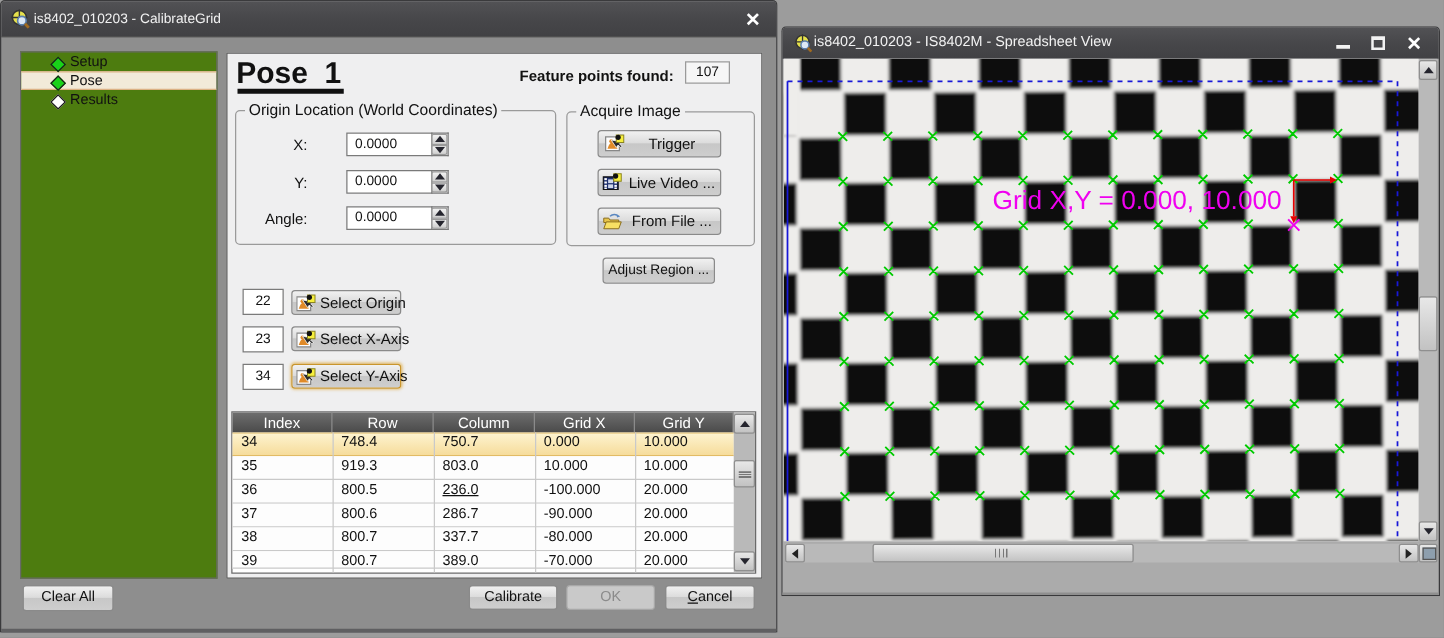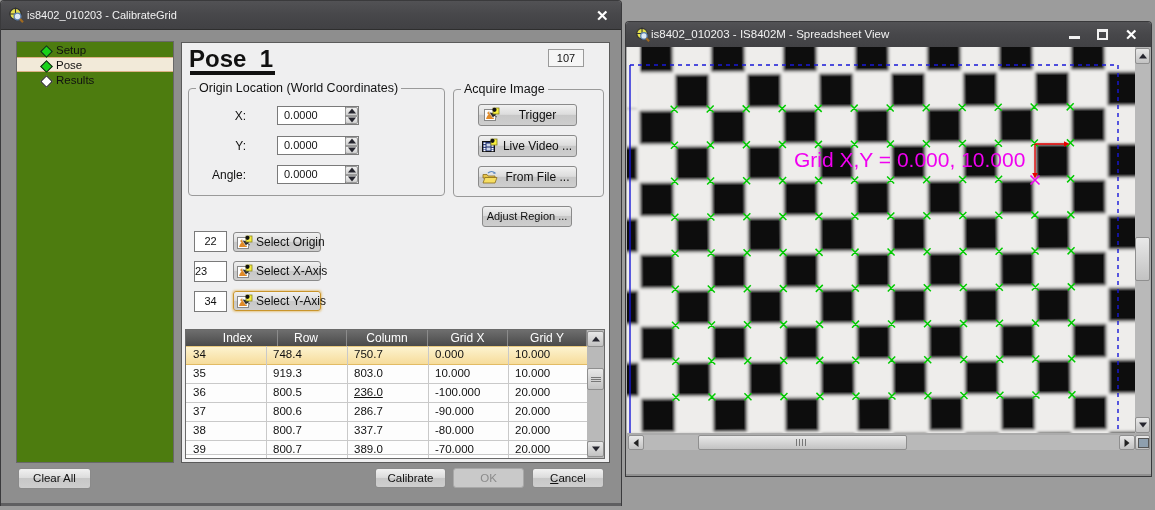--- a/index.html
+++ b/index.html
@@ -55,20 +55,21 @@
     <div class="abs" style="left:25px;top:20px;width:7px;height:7px;background:#19d219;border:1px solid #1a1a1a;transform:rotate(45deg);"></div>
     <div class="abs" style="left:39px;top:17px;font-size:11.5px;color:#111;">Pose</div>
     <div class="abs" style="left:25px;top:35px;width:7px;height:7px;background:#fff;border:1px solid #1a1a1a;transform:rotate(45deg);"></div>
     <div class="abs" style="left:39px;top:32px;font-size:11.5px;color:#111;">Results</div>
   </div>
 
   <div class="abs" id="panel" style="left:181px;top:42px;width:429px;height:421px;background:#efeff0;
    border:1px solid #5a5a5a;box-sizing:border-box;">
     <div class="abs" style="left:7px;top:4px;font-size:24px;line-height:24px;font-weight:bold;color:#111;">Pose&nbsp;&nbsp;1</div>
     <div class="abs" style="left:8px;top:28px;width:85px;height:3.5px;background:#111;"></div>
+    <div class="abs" style="left:180px;top:11px;width:177px;text-align:right;font-size:12px;font-weight:bold;color:#111;">Feature points found:</div>
     <div class="abs" style="left:366px;top:6px;width:36px;height:18px;background:#f6f6f6;border:1px solid #9a9a9a;box-sizing:border-box;text-align:center;font-size:11px;line-height:16px;color:#111;">107</div>
 
     <div class="gb" style="left:6px;top:45px;width:257px;height:108px;">
         <div class="gbl">Origin Location (World Coordinates)</div>
       </div>
     <div class="abs" style="left:14px;top:66px;width:50px;text-align:right;font-size:12px;color:#111;">X:</div>
     <div class="inp" style="left:95px;top:63px;width:69px;height:19px;padding:2px 0 0 6px;">0.0000</div>
     <div class="spin" style="left:163px;top:63px;height:19px;">
         <div class="u">
           <div class="tri tu"></div>
@@ -132,21 +133,21 @@
 
     <div class="inp" style="left:12px;top:188px;width:33px;height:21px;text-align:center;padding-top:3px;">22</div>
     <div class="btn" style="left:51px;top:189px;width:88px;height:20px;line-height:18px;padding-left:22px;font-size:12px;white-space:nowrap;text-align:left;"><svg width="16" height="16" viewBox="0 0 16 16" style="position:absolute;left:3px;top:2px;">
           <rect x="0.5" y="2.5" width="11" height="11" fill="#fdfdfd" stroke="#888" stroke-width="1"></rect>
           <path d="M2 12c1-3 2-5 4-5s3 2 4 5z" fill="#e08a28"></path>
           <circle cx="5" cy="6" r="1.6" fill="#e08a28"></circle>
           <path d="M5 5l4 6 1.5-2 2 2 1-1-2-2 2-1.5z" fill="#2a2a2a" stroke="#fff" stroke-width="0.6"></path>
           <rect x="9" y="1" width="6" height="6" fill="#f7ef3e" stroke="#8a8420" stroke-width="0.8"></rect>
           <circle cx="10.5" cy="2.8" r="2.1" fill="#111"></circle>
         </svg>Select Origin</div>
-    <div class="inp" style="left:12px;top:218px;width:33px;height:21px;padding-top:3px;">23</div>
+    <div class="inp" style="left:12px;top:218px;width:33px;height:21px;text-align:center;padding-top:3px;">23</div>
     <div class="btn" style="left:51px;top:218px;width:88px;height:20px;line-height:18px;padding-left:22px;font-size:12px;white-space:nowrap;text-align:left;"><svg width="16" height="16" viewBox="0 0 16 16" style="position:absolute;left:3px;top:2px;">
           <rect x="0.5" y="2.5" width="11" height="11" fill="#fdfdfd" stroke="#888" stroke-width="1"></rect>
           <path d="M2 12c1-3 2-5 4-5s3 2 4 5z" fill="#e08a28"></path>
           <circle cx="5" cy="6" r="1.6" fill="#e08a28"></circle>
           <path d="M5 5l4 6 1.5-2 2 2 1-1-2-2 2-1.5z" fill="#2a2a2a" stroke="#fff" stroke-width="0.6"></path>
           <rect x="9" y="1" width="6" height="6" fill="#f7ef3e" stroke="#8a8420" stroke-width="0.8"></rect>
           <circle cx="10.5" cy="2.8" r="2.1" fill="#111"></circle>
         </svg>Select X-Axis</div>
     <div class="inp" style="left:12px;top:248px;width:33px;height:21px;text-align:center;padding-top:3px;">34</div>
     <div class="btn" style="left:51px;top:248px;width:88px;height:20px;line-height:18px;border-color:#c9952c;box-shadow:0 0 2px 1px rgba(222,170,60,0.55);padding-left:22px;font-size:12px;white-space:nowrap;text-align:left;"><svg width="16" height="16" viewBox="0 0 16 16" style="position:absolute;left:3px;top:2px;">
@@ -156,21 +157,21 @@
           <path d="M5 5l4 6 1.5-2 2 2 1-1-2-2 2-1.5z" fill="#2a2a2a" stroke="#fff" stroke-width="0.6"></path>
           <rect x="9" y="1" width="6" height="6" fill="#f7ef3e" stroke="#8a8420" stroke-width="0.8"></rect>
           <circle cx="10.5" cy="2.8" r="2.1" fill="#111"></circle>
         </svg>Select Y-Axis</div>
 
     <div class="btn" style="left:276px;top:163px;width:90px;height:21px;line-height:19px;font-size:11px;white-space:nowrap;margin-left:24px;">Adjust Region ...</div>
 
     <div class="abs" id="tbl" style="left:3px;top:286px;width:420px;height:130px;background:#fff;
      border:1px solid #6a6a6a;box-sizing:border-box;">
      <div class="abs" style="left:0;top:0;width:401px;height:16px;background:linear-gradient(#6e6e6e,#4a4a4a);"></div>
-     <div class="hdr" style="left:0px;width:80px;margin-left:12px;">Index</div>
+     <div class="hdr" style="left:0px;width:80px;">Index</div>
      <div class="hdr" style="left:80px;width:81px;">Row</div>
      <div class="hdr" style="left:161px;width:81px;">Column</div>
      <div class="hdr" style="left:242px;width:80px;">Grid X</div>
      <div class="hdr" style="left:322px;width:79px;">Grid Y</div>
      <div class="abs" style="left:0;top:16px;width:401px;height:19px;background:linear-gradient(#fdf3cf,#f6dc9b);border-top:1px solid #e9c97e;border-bottom:1px solid #e2bb64;box-sizing:border-box;"></div>
      <div class="cell" style="left:0px;top:16px;width:80px;height:19px;">34</div>
      <div class="cell" style="left:80px;top:16px;width:81px;height:19px;">748.4</div>
      <div class="cell" style="left:161px;top:16px;width:81px;height:19px;">750.7</div>
      <div class="cell" style="left:242px;top:16px;width:80px;height:19px;">0.000</div>
      <div class="cell" style="left:322px;top:16px;width:79px;height:19px;">10.000</div>

